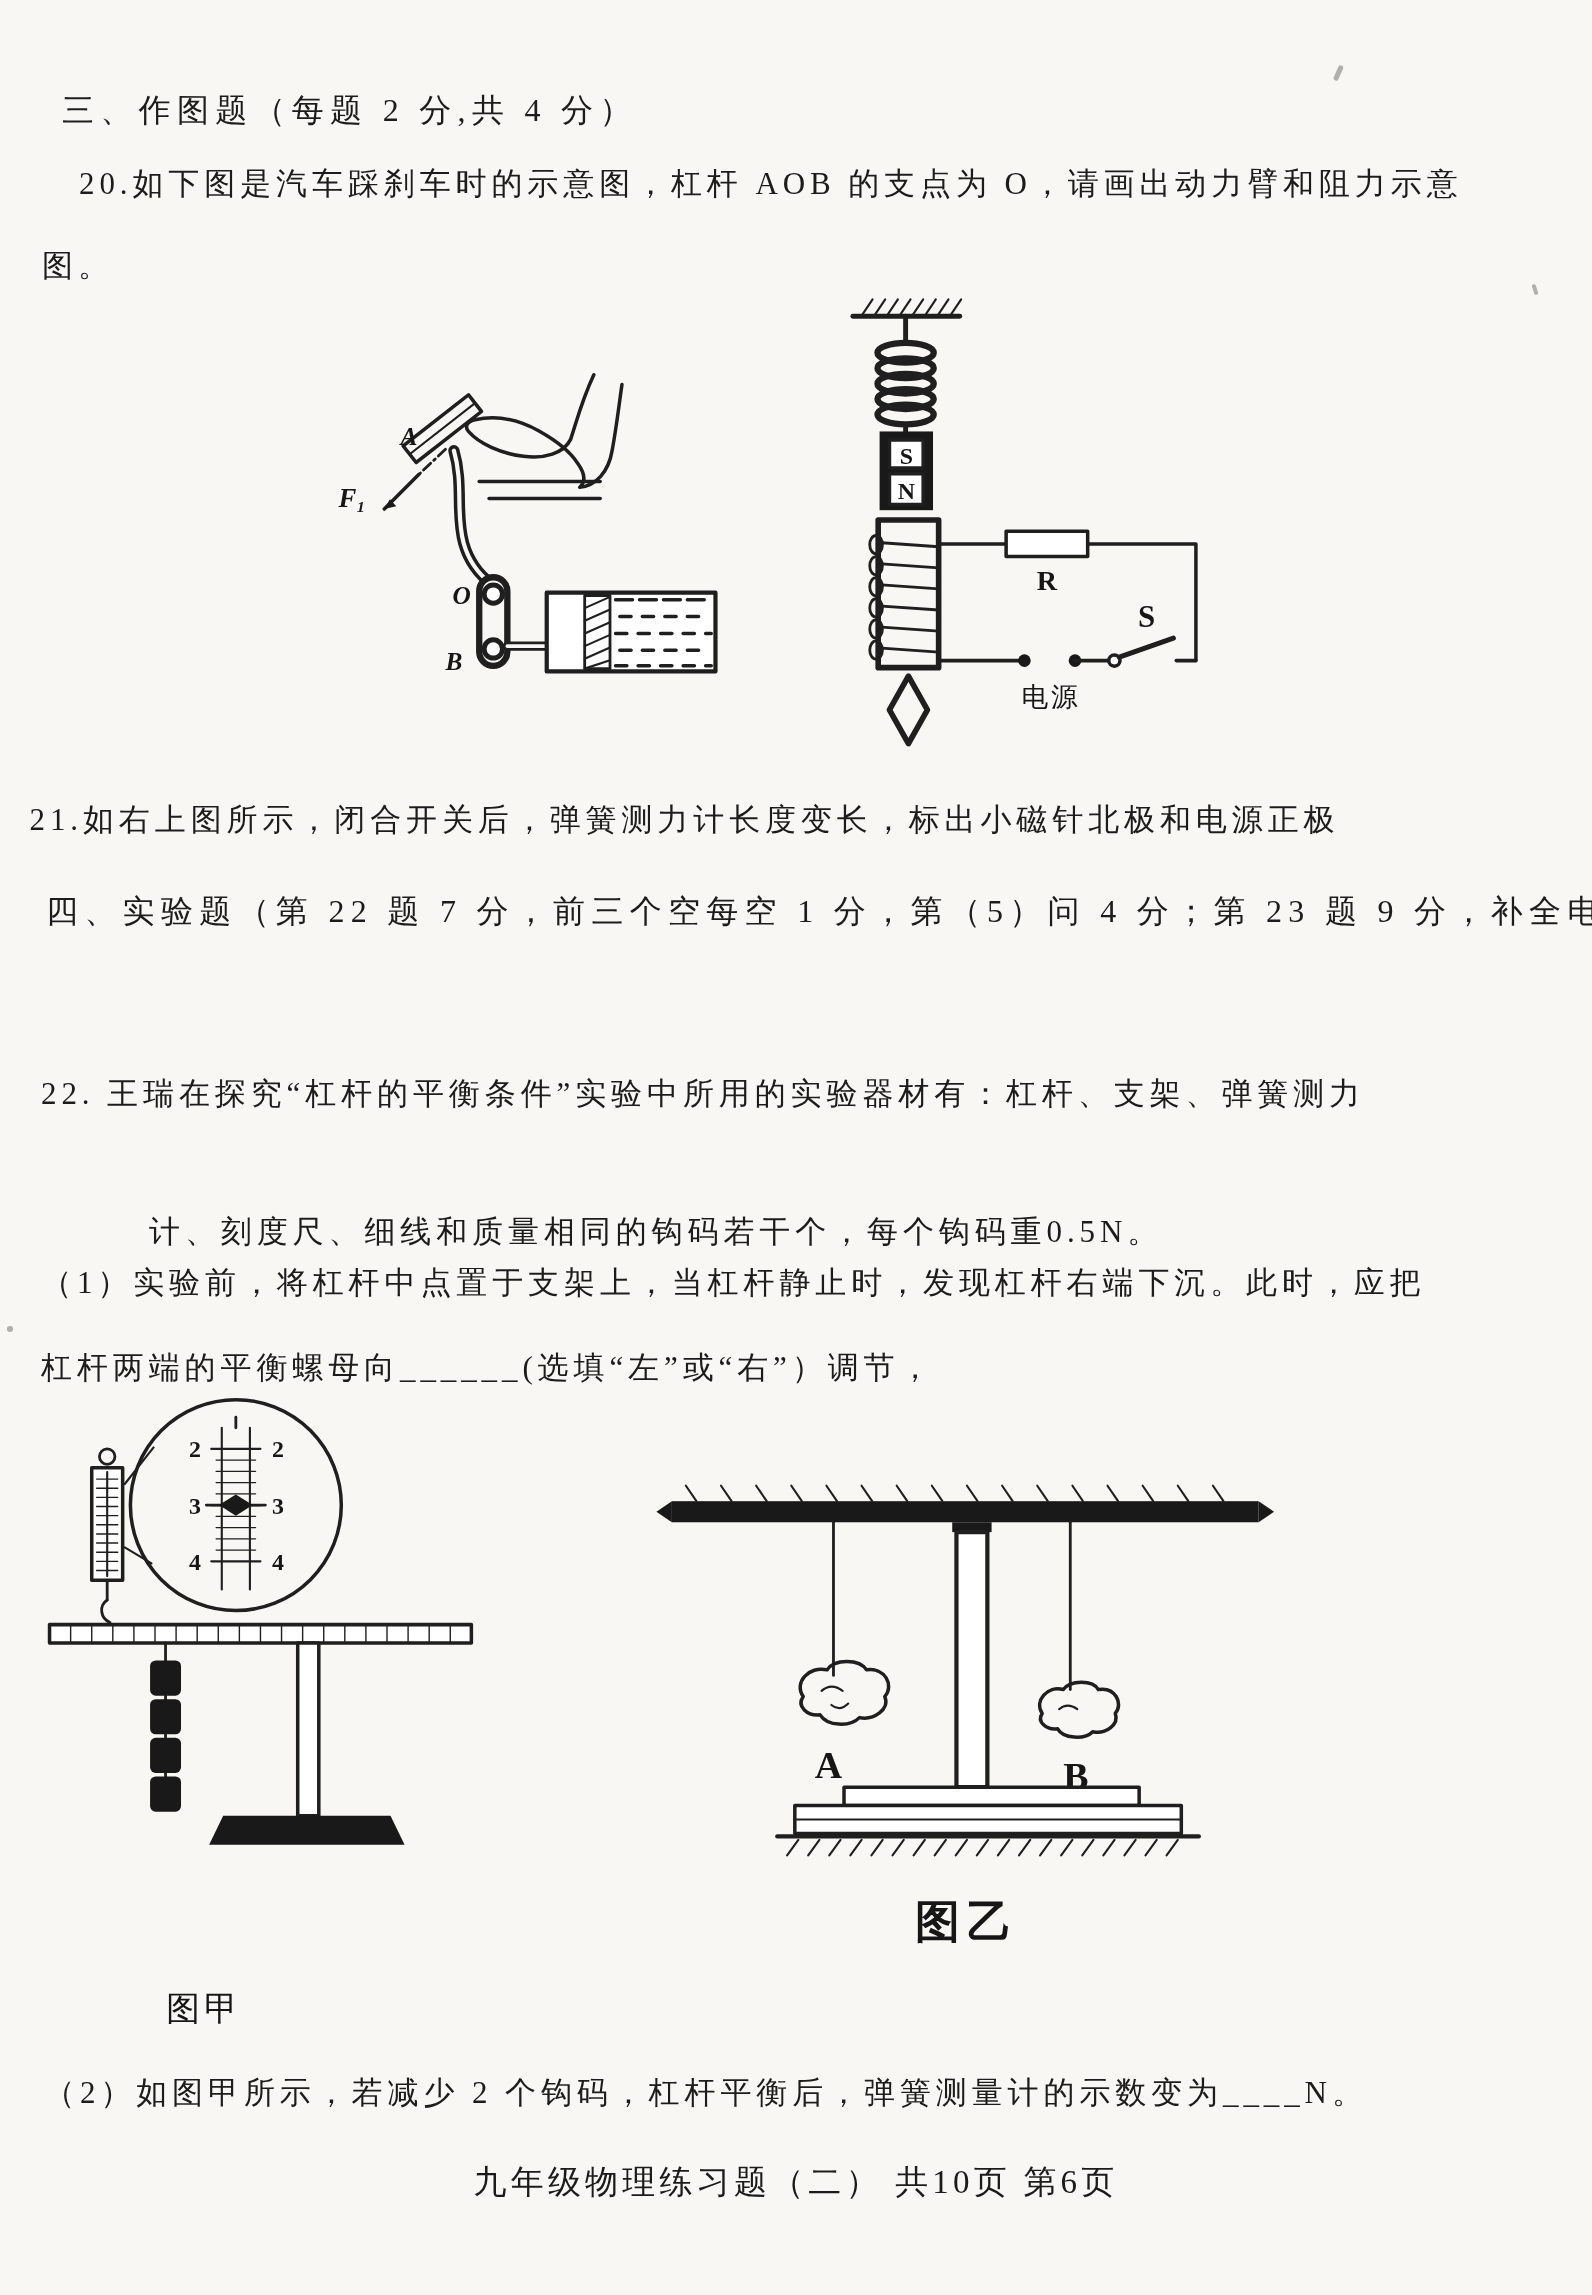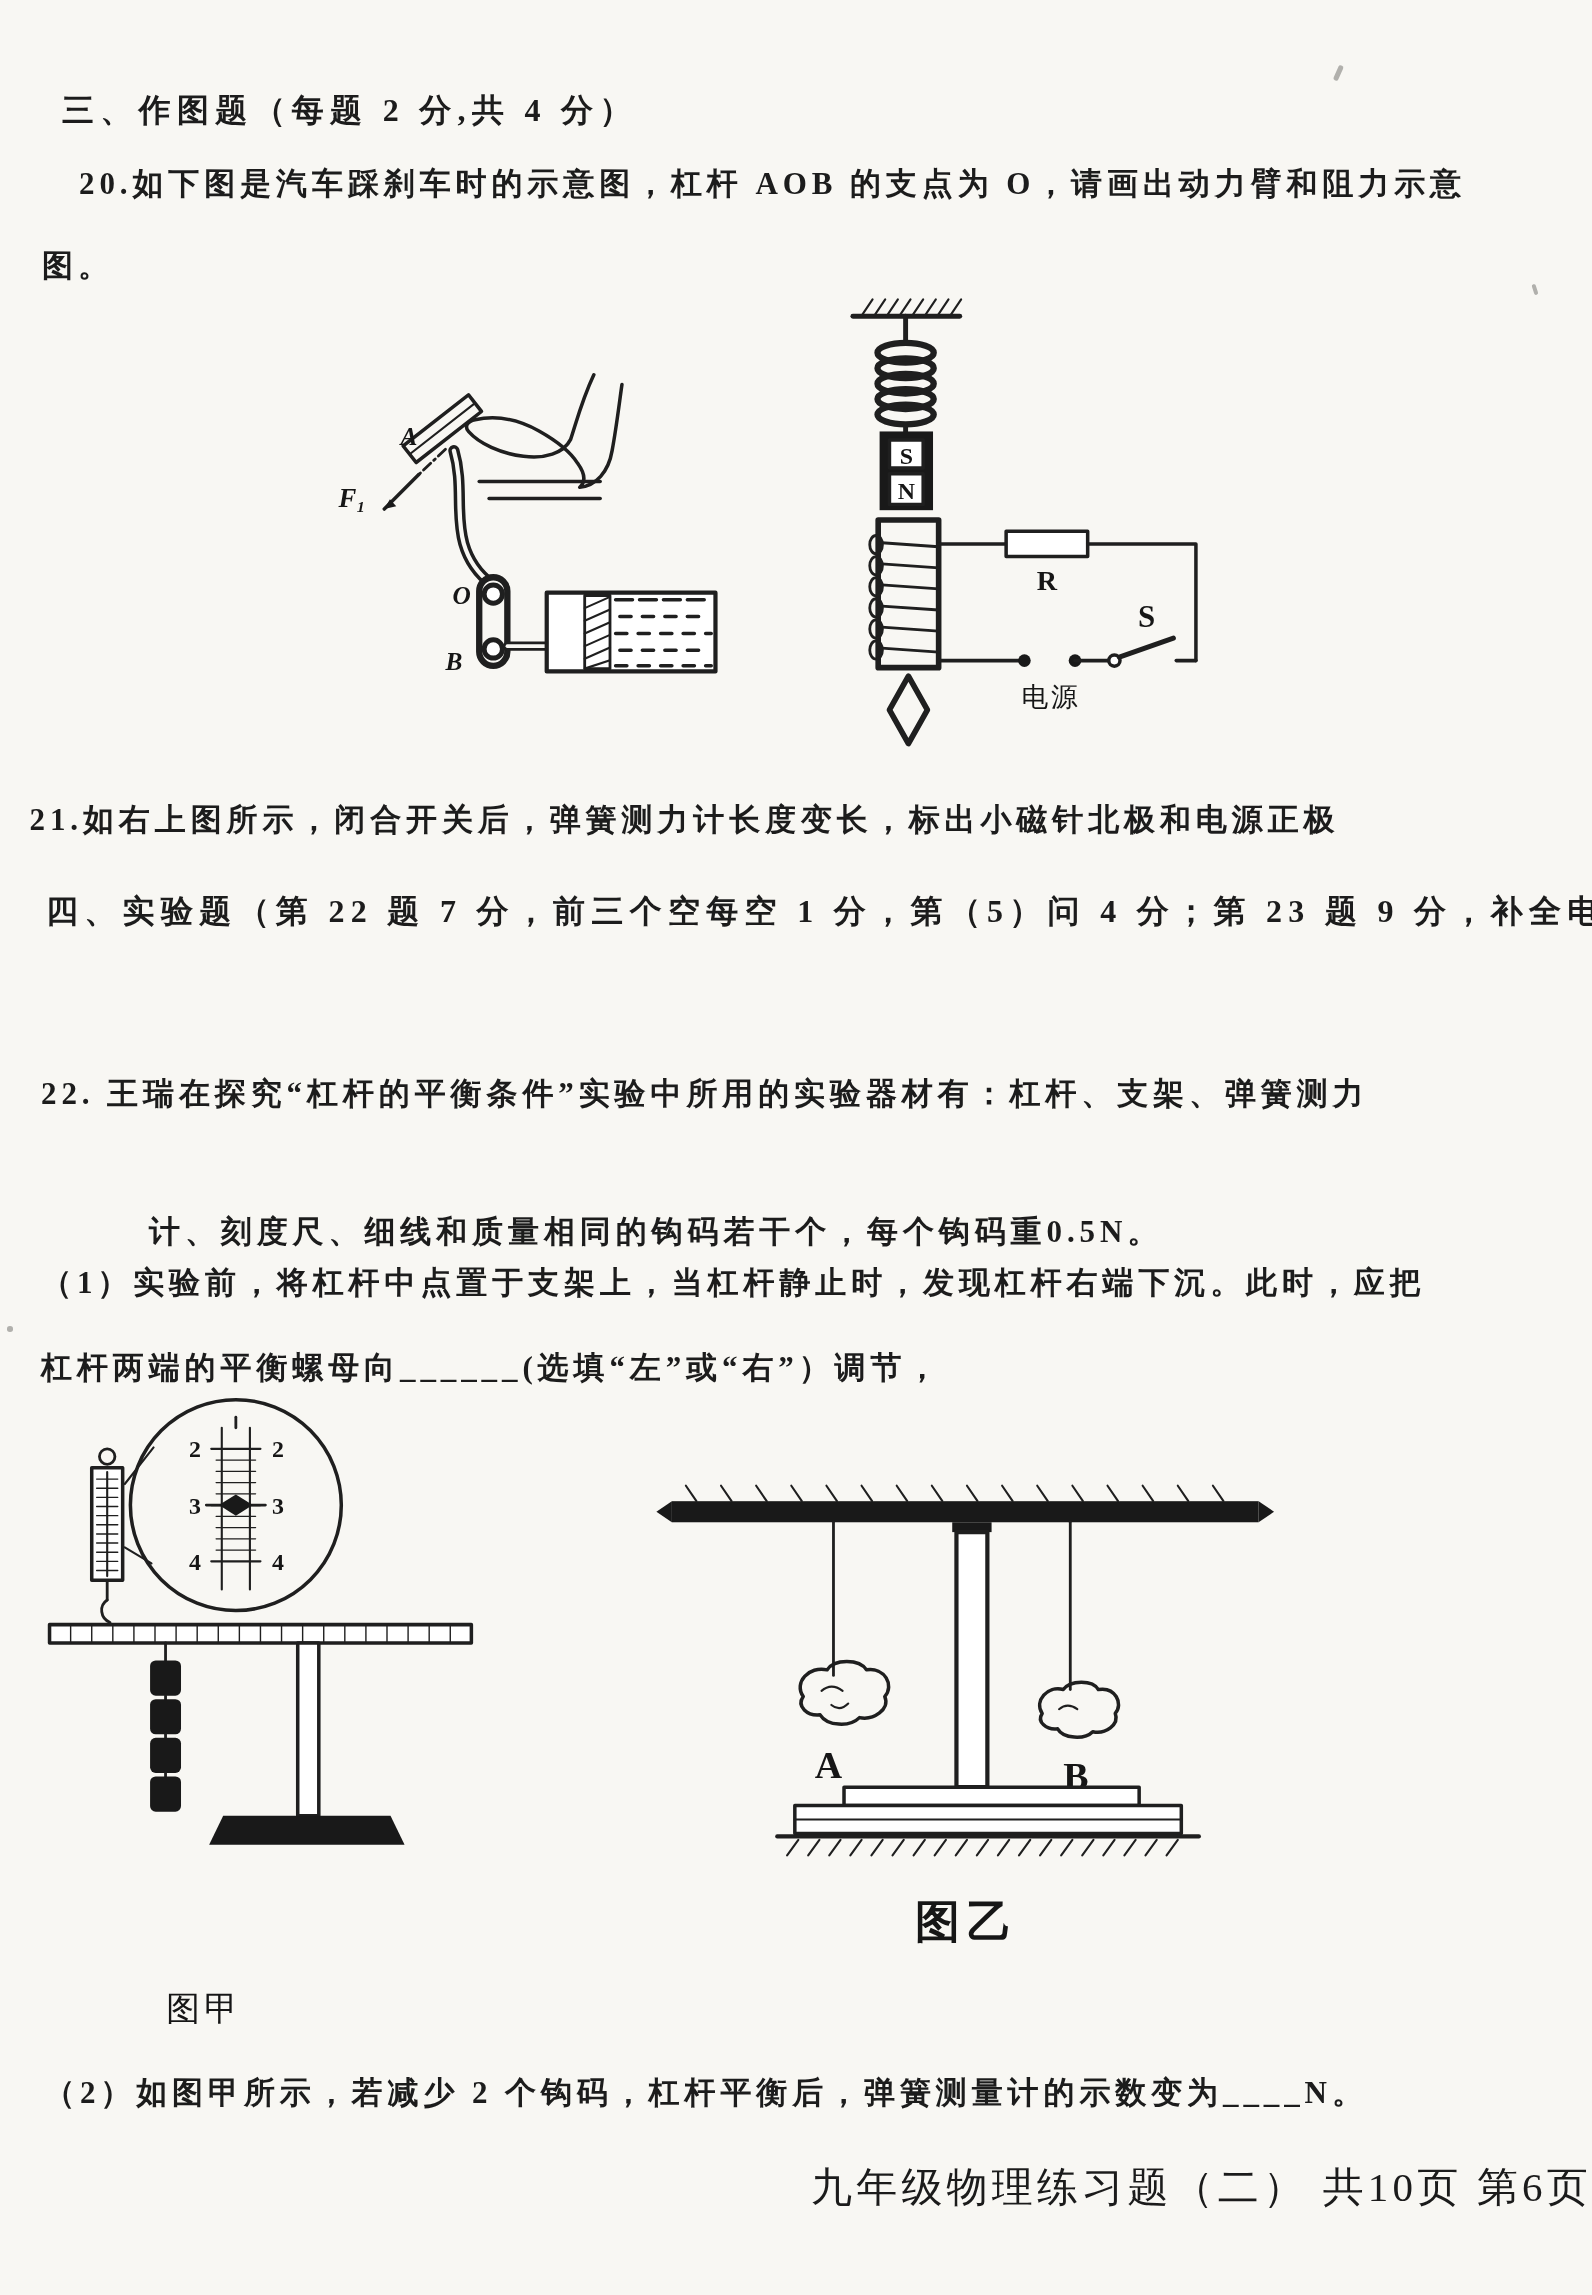--- a/index.html
+++ b/index.html
@@ -10,28 +10,27 @@
     font-family:"Liberation Serif","DejaVu Serif",serif;
     color:#1b1b1b;
     overflow:hidden;
   }
   .line{
     position:absolute;
     white-space:nowrap;
     font-size:31px;
     letter-spacing:4.9px;
     color:#1c1c1c;
-    font-weight:bold;
   }
   .heading{font-size:32px;letter-spacing:6.3px;}
   .footer{
     position:absolute;
     width:100%;
-    text-align:right;
-    font-size:41px;
+    text-align:center;
+    font-size:33px;
     letter-spacing:4.2px;
   }
   svg.fig{
     position:absolute;
     stroke:#1f1f1f;
     fill:none;
     stroke-width:5;
     stroke-linecap:round;
     stroke-linejoin:round;
   }

